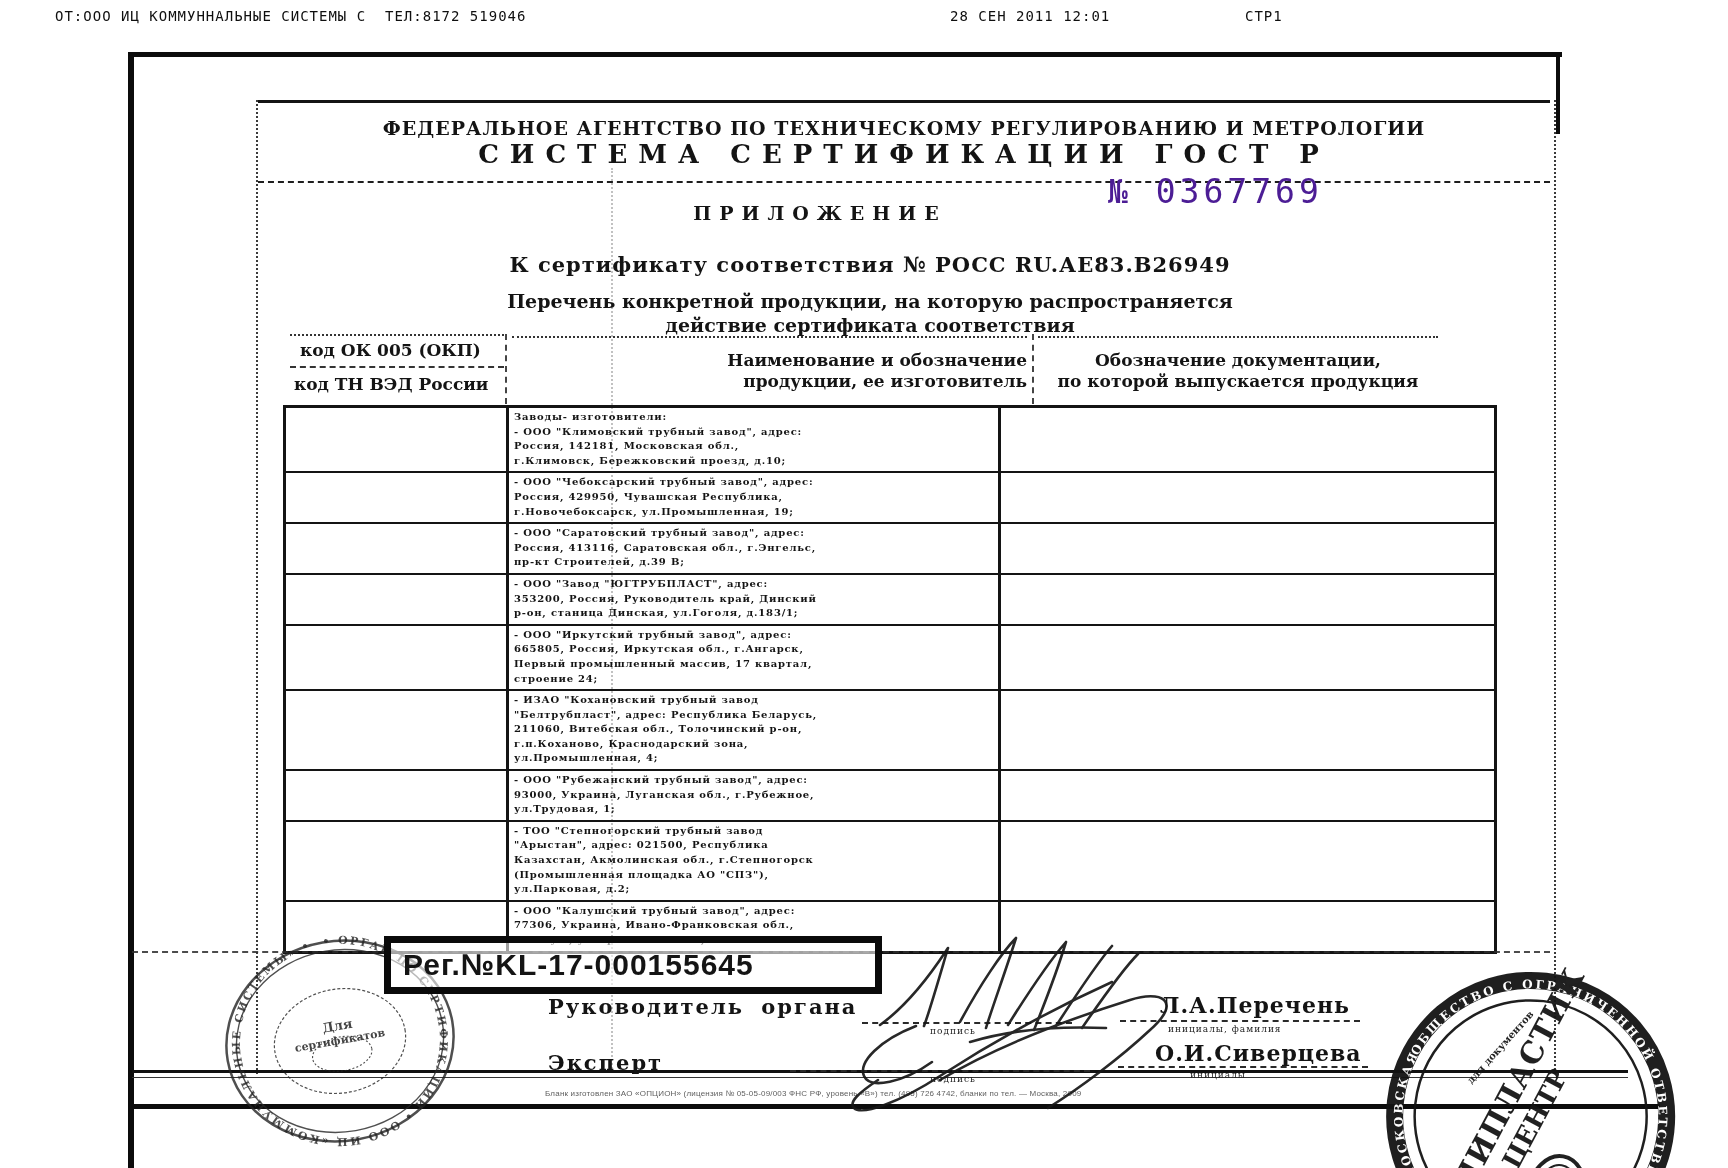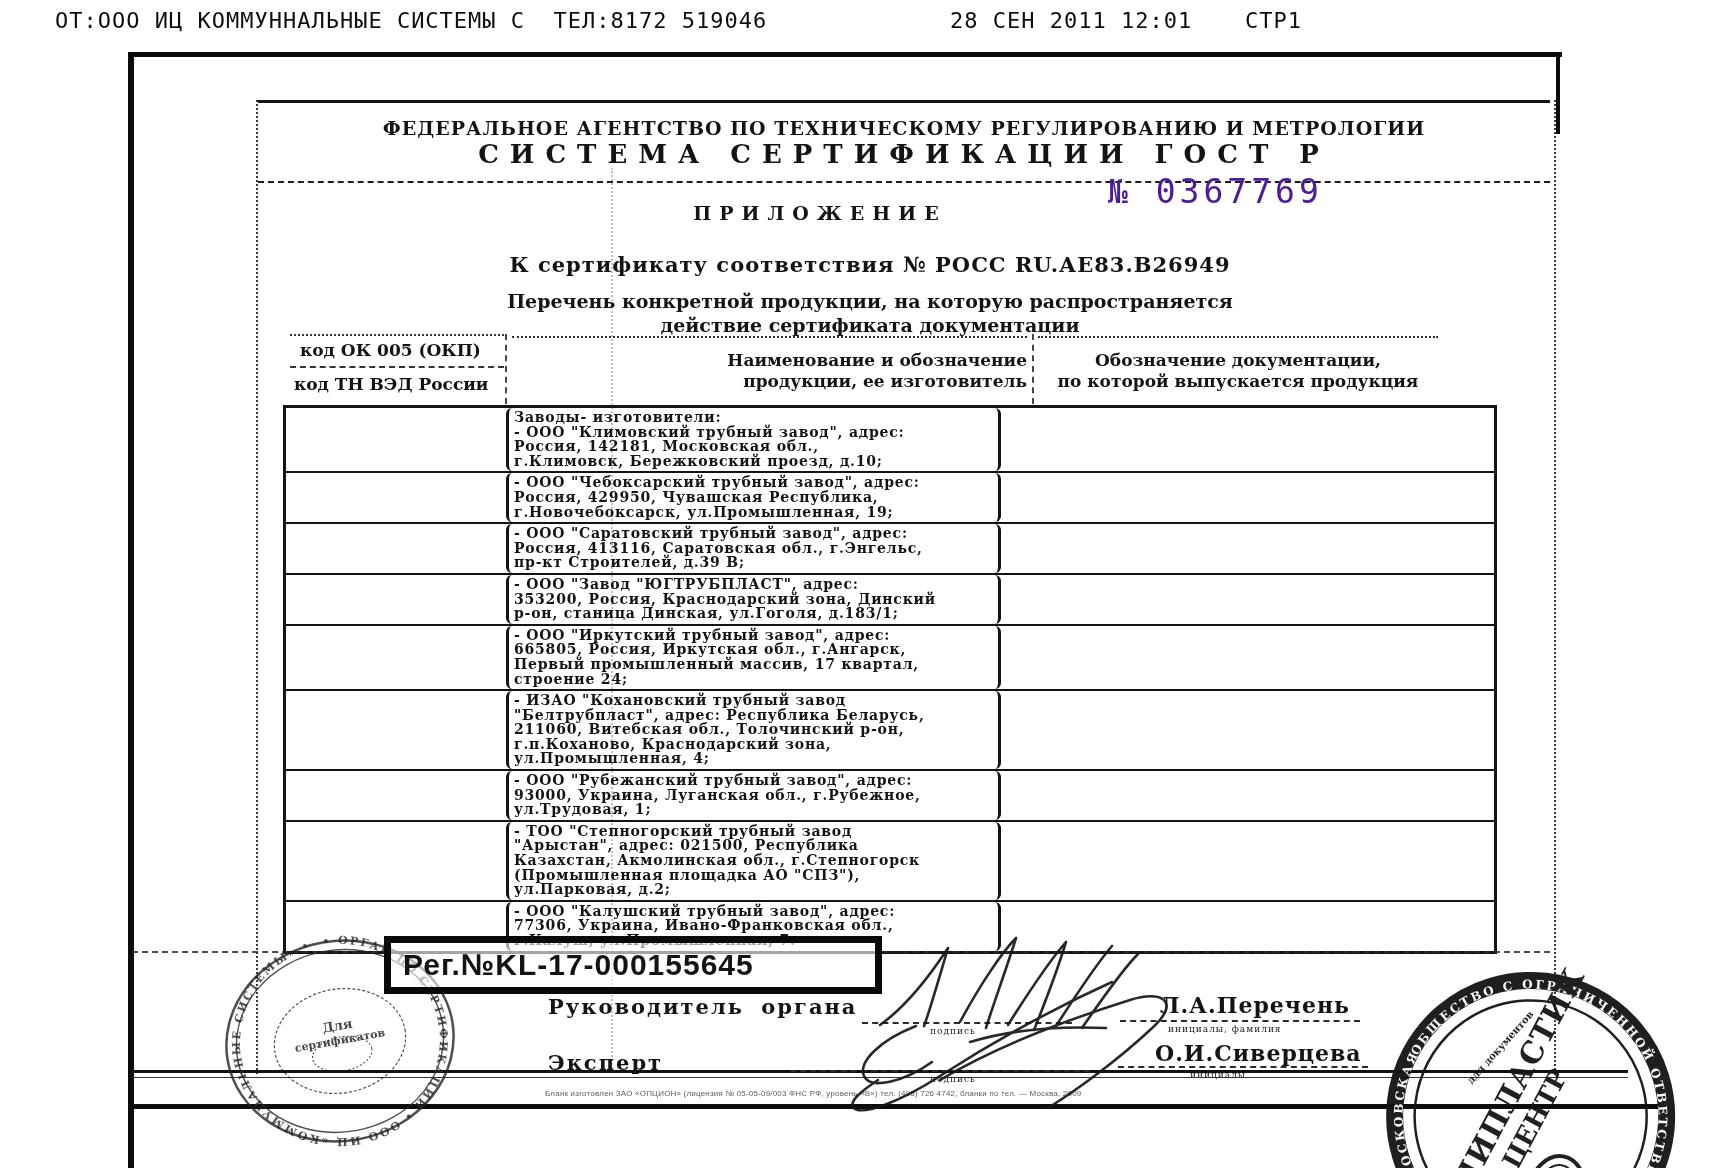--- a/index.html
+++ b/index.html
@@ -1,21 +1,21 @@
 <!DOCTYPE html>
 <html><head>
 <meta charset="utf-8">
 <style>
   html,body{margin:0;padding:0;background:#e8e8e8;}
   #page{position:relative;width:1728px;height:1168px;background:#ffffff;overflow:hidden;
         font-family:"DejaVu Serif","Liberation Serif",serif;color:#141414;}
   .abs{position:absolute;}
   
   #fax{left:55px;top:8px;width:1620px;font-family:"DejaVu Sans Mono","Liberation Mono",monospace;
-       font-size:22px;letter-spacing:1px;white-space:nowrap;color:#0f0f0f;display:flex;}
+       font-size:14px;letter-spacing:1px;white-space:nowrap;color:#0f0f0f;display:flex;}
   #fax .fx-right{position:absolute;left:895px;}
   #fax .fx-page{position:absolute;left:1190px;}
   
   .oline{background:#0c0c0c;}
   
   #innerframe{left:256px;top:100px;width:1296px;height:974px;
       border-left:2px dotted #3a3a3a;border-right:2px dotted #3a3a3a;}
   #titlebox{left:258px;top:100px;width:1292px;border-top:3px solid #141414;
       border-bottom:2px dashed #1d1d1d;padding:8px 0 12px 0;text-align:center;}
   #sys-title{font-size:26px;font-weight:bold;letter-spacing:11px;}
@@ -32,22 +32,22 @@
   #h-col2{left:512px;top:336px;width:515px;text-align:right;font-size:17px;font-weight:bold;
       border-top:2px dotted #333;padding-top:12px;line-height:21px;}
   #h-col3{left:1038px;top:336px;width:400px;text-align:center;font-size:17px;font-weight:bold;
       border-top:2px dotted #333;padding-top:12px;line-height:21px;}
   .vdash{border-left:2px dashed #444;width:0;}
   
   #ptable{left:283px;top:405px;width:1208px;border:3px solid #141414;}
   .trow{display:grid;grid-template-columns:220px 495px auto;border-bottom:2px solid #141414;}
   .trow:last-child{border-bottom:none;}
   .tc2{border-left:3px solid #141414;border-right:3px solid #141414;
-       font-size:14px;line-height:14.6px;font-weight:bold;letter-spacing:0.8px;
-       padding:2px 2px 3px 5px;border-radius:6px;}
+       font-size:10px;line-height:14.6px;font-weight:bold;letter-spacing:0.8px;
+       padding:2px 2px 3px 5px;}
   
   #fold{left:611px;top:168px;height:904px;border-left:2px dotted #666;opacity:.4;}
   #dashdot{left:132px;top:951px;width:1418px;border-top:2px dashed #2c2c2c;opacity:.85;}
   #innerbottom1{left:132px;top:1070px;width:1496px;height:3px;background:#111;}
   #innerbottom2{left:132px;top:1077px;width:1496px;height:1px;background:#333;}
   
   #regbox{left:384px;top:936px;width:472px;height:44px;border:7px solid #0a0a0a;
       font-family:"Liberation Sans","DejaVu Sans",sans-serif;font-weight:bold;font-size:30px;
       letter-spacing:1px;line-height:44px;padding-left:12px;background:rgba(255,255,255,.6);z-index:6;}
   
@@ -83,21 +83,21 @@
 
   <div class="abs" id="titlebox">
     <div id="agency">ФЕДЕРАЛЬНОЕ АГЕНТСТВО ПО ТЕХНИЧЕСКОМУ РЕГУЛИРОВАНИЮ И МЕТРОЛОГИИ</div>
     <div id="sys-title">СИСТЕМА СЕРТИФИКАЦИИ ГОСТ Р</div>
   </div>
 
   <div class="abs" id="docnum">№ 0367769</div>
   <div class="abs" id="prilo">ПРИЛОЖЕНИЕ</div>
   <div class="abs" id="certref">К сертификату соответствия № РОСС RU.АЕ83.В26949</div>
   <div class="abs" id="sub1">Перечень конкретной продукции,  на которую распространяется</div>
-  <div class="abs" id="sub2">действие сертификата документации</div>
+  <div class="abs" id="sub2">действие сертификата соответствия</div>
 
   <div class="abs" id="h-col1">
     <div class="c1a">код ОК 005 (ОКП)</div>
     <div class="c1b">код ТН ВЭД России</div>
   </div>
   <div class="abs" id="h-col2">
     <div>Наименование и обозначение</div>
     <div>продукции, ее изготовитель</div>
   </div>
   <div class="abs" id="h-col3">
@@ -134,21 +134,21 @@
             <div>-  ООО "Саратовский трубный завод", адрес:</div>
             <div>Россия,  413116, Саратовская обл., г.Энгельс,</div>
             <div>пр-кт Строителей, д.39 В;</div>
           </div>
           <div class="tc3"></div>
         </div>
         <div class="trow">
           <div class="tc1"></div>
           <div class="tc2">
             <div>-  ООО "Завод "ЮГТРУБПЛАСТ", адрес:</div>
-            <div>353200, Россия, Краснодарский зона, Динский</div>
+            <div>353200, Россия, Руководитель край, Динский</div>
             <div>р-он, станица Динская, ул.Гоголя, д.183/1;</div>
           </div>
           <div class="tc3"></div>
         </div>
         <div class="trow">
           <div class="tc1"></div>
           <div class="tc2">
             <div>- ООО "Иркутский трубный завод", адрес:</div>
             <div>665805, Россия, Иркутская обл., г.Ангарск,</div>
             <div>Первый промышленный массив, 17 квартал,</div>

